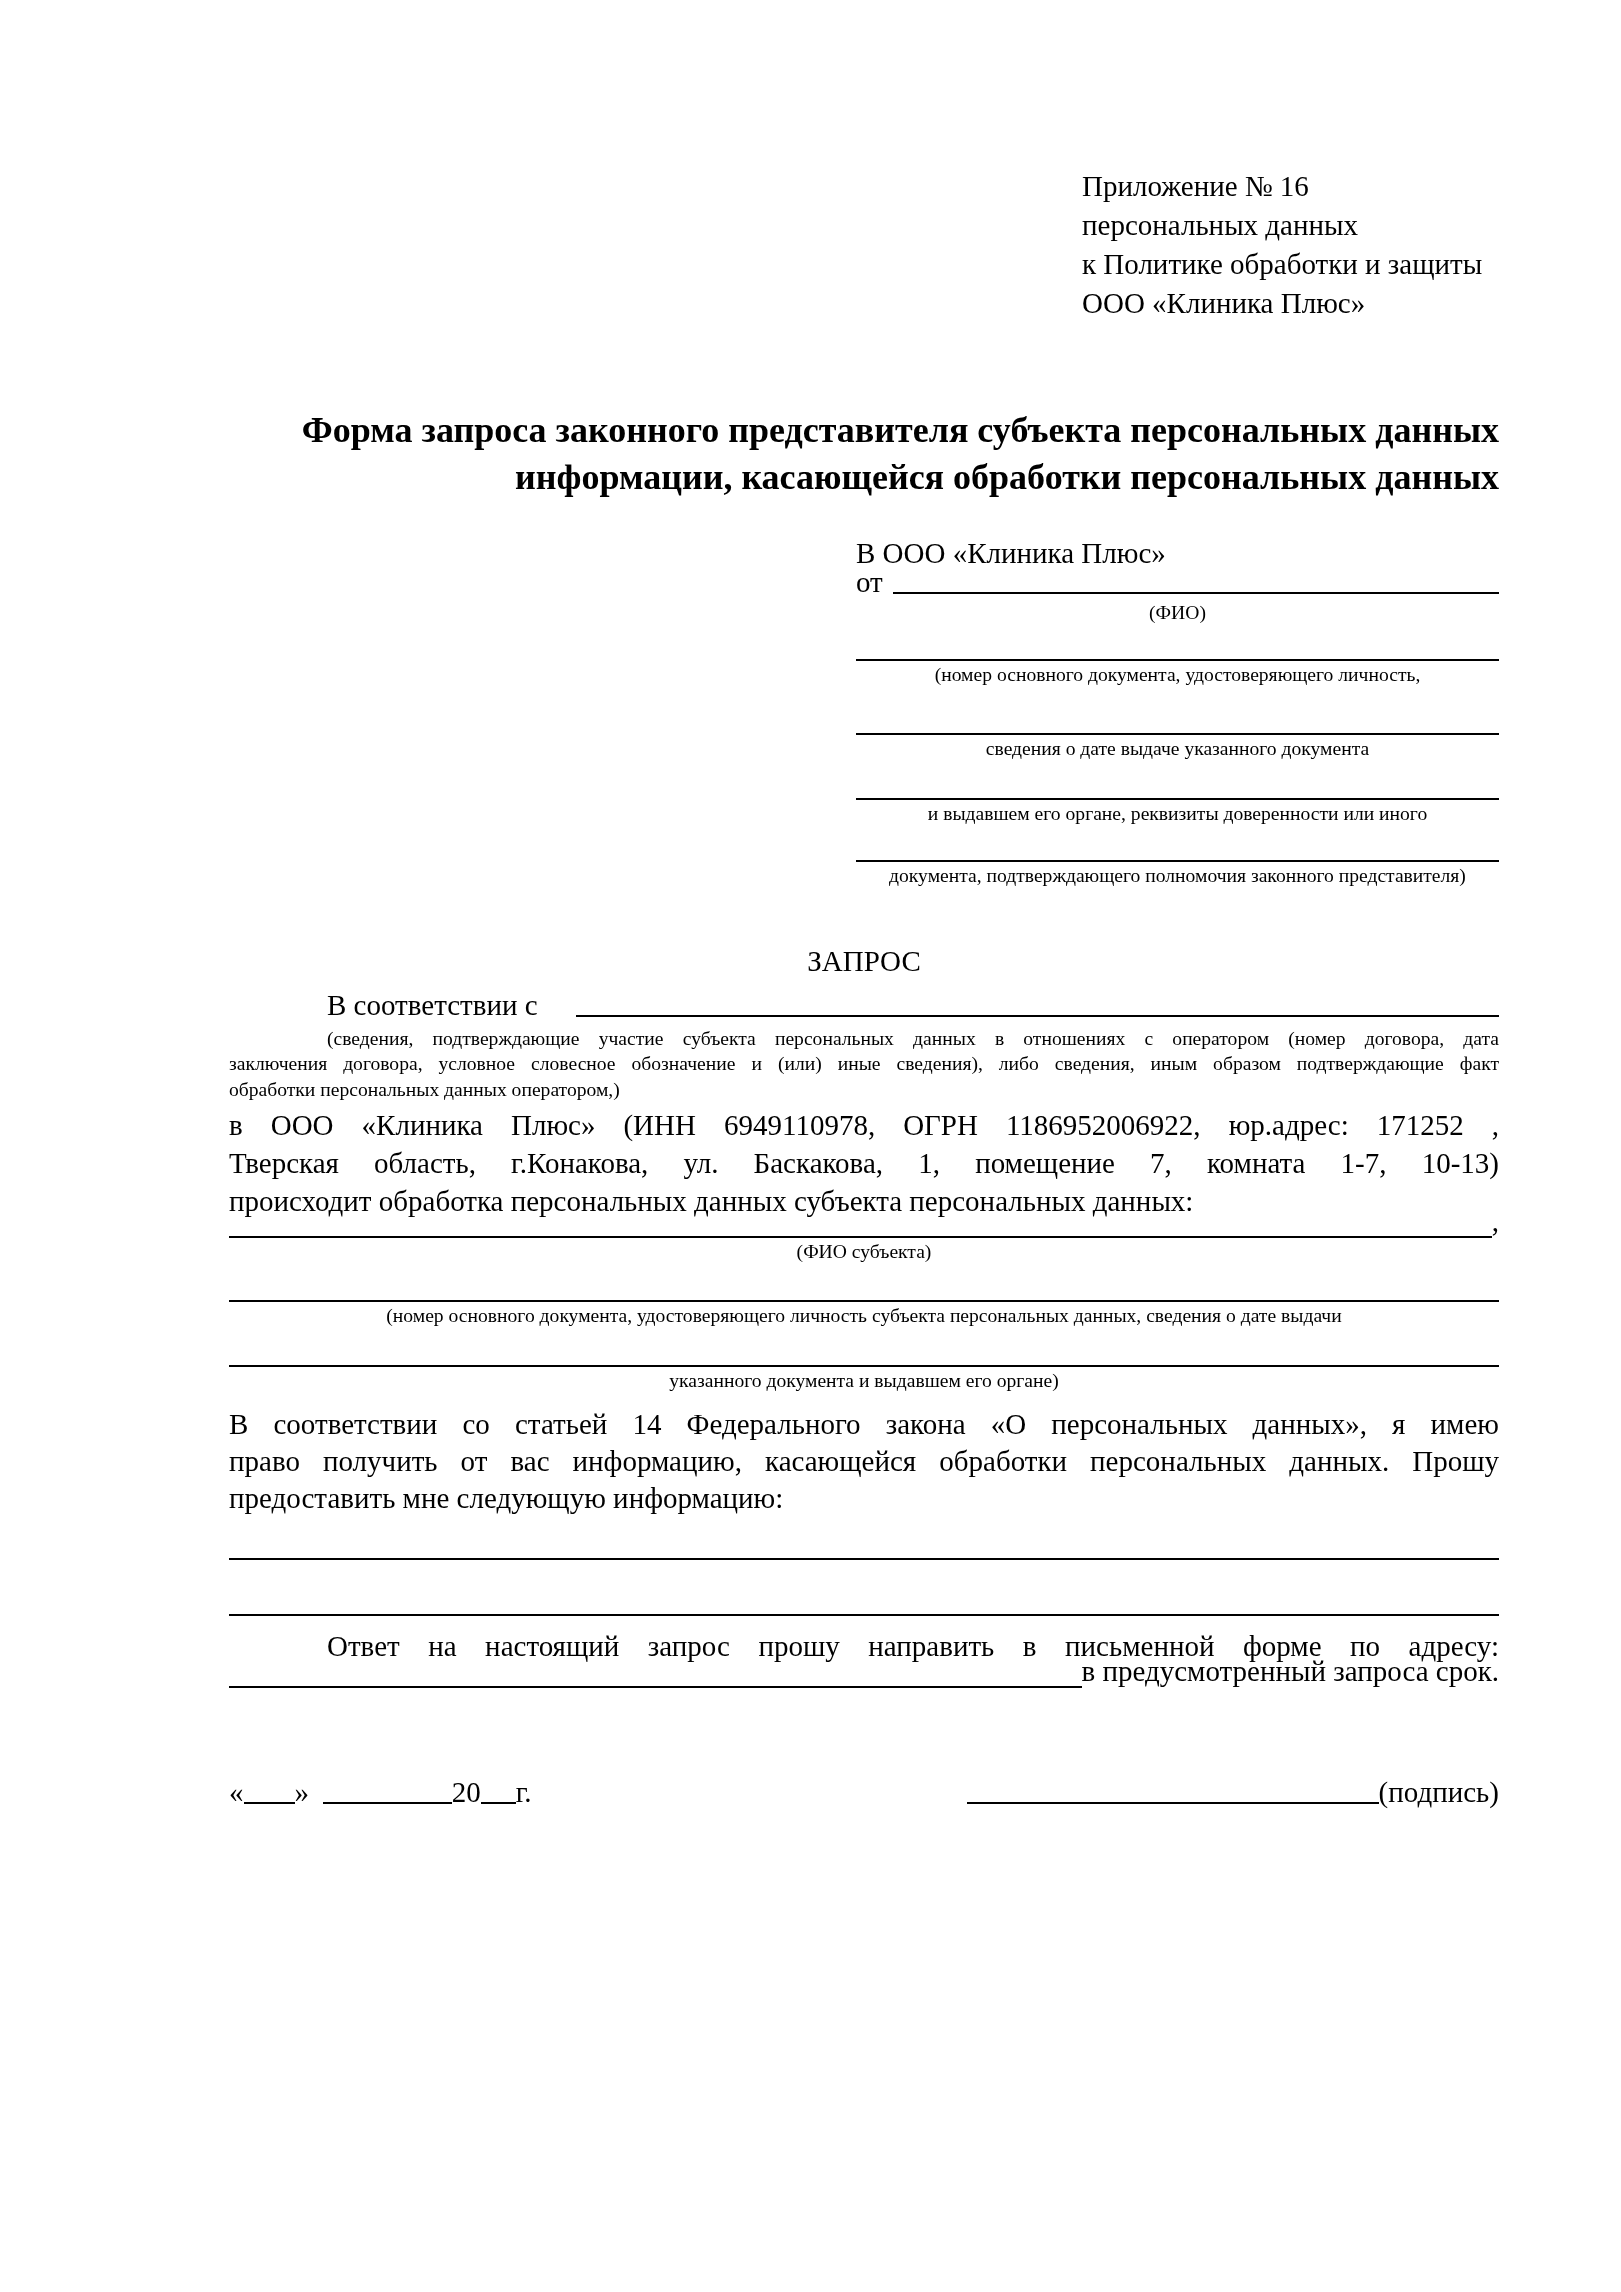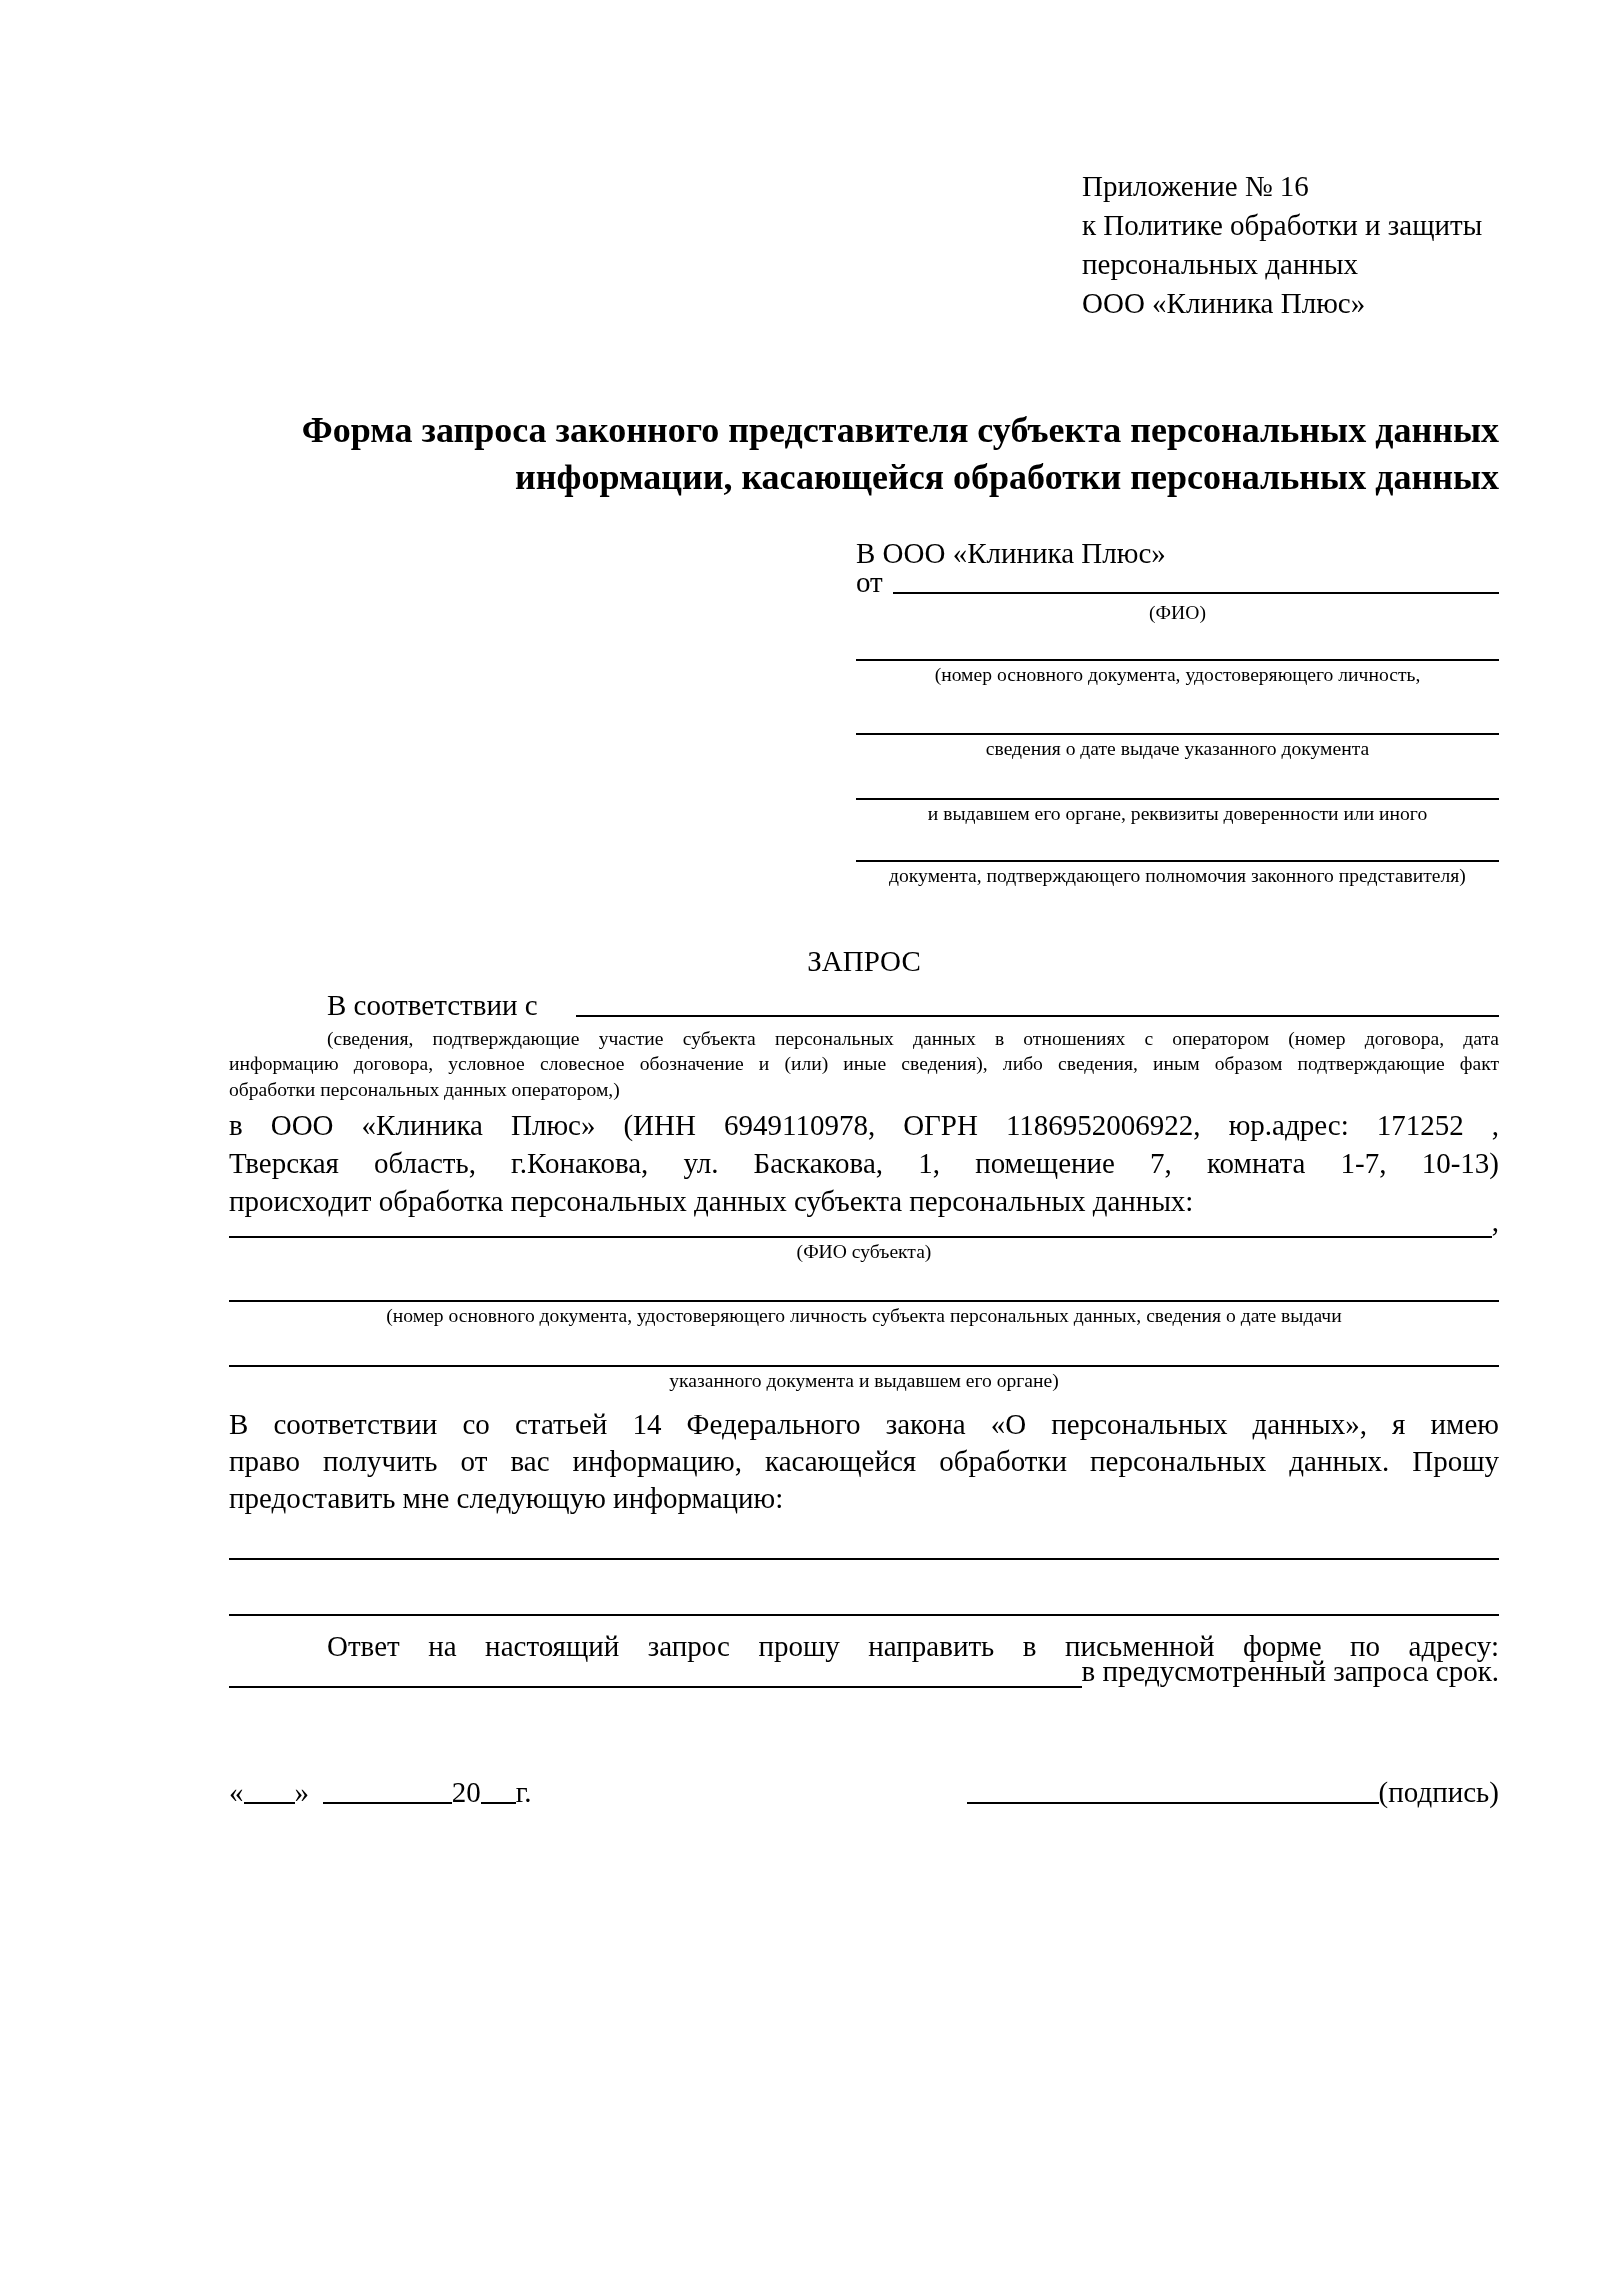--- a/index.html
+++ b/index.html
@@ -85,22 +85,22 @@
   .w420 { width: 412px; }
 </style>
 </head>
 <body>
 
 <div class="page">
   <div class="content">
 
     <div class="appendix">
       <div>Приложение № 16</div>
+      <div>персональных данных</div>
       <div>к Политике обработки и защиты</div>
-      <div>персональных данных</div>
       <div>ООО «Клиника Плюс»</div>
     </div>
 
     <div class="doc-title">
       <div>Форма запроса законного представителя субъекта персональных данных</div>
       <div>информации, касающейся обработки персональных данных</div>
     </div>
 
     <div class="recipient">
       <div class="to-line">В ООО «Клиника Плюс»</div>
@@ -120,21 +120,21 @@
     </div>
 
     <div class="zapros">ЗАПРОС</div>
 
     <div class="accordance-row flexrow">
       <span class="lbl">В соответствии с</span>
       <span class="fill raise"></span>
     </div>
     <div class="accordance-cap">
       <div class="jl indent">(сведения, подтверждающие участие субъекта персональных данных в отношениях с оператором (номер договора, дата</div>
-      <div class="jl">информацию договора, условное словесное обозначение и (или) иные сведения), либо сведения, иным образом подтверждающие факт</div>
+      <div class="jl">заключения договора, условное словесное обозначение и (или) иные сведения), либо сведения, иным образом подтверждающие факт</div>
       <div>обработки персональных данных оператором,)</div>
     </div>
 
     <div class="operator-par">
       <div class="jl">в ООО «Клиника Плюс» (ИНН 6949110978, ОГРН 1186952006922, юр.адрес: 171252 ,</div>
       <div class="jl">Тверская область, г.Конакова, ул. Баскакова, 1, помещение 7, комната 1-7, 10-13)</div>
       <div>происходит обработка персональных данных субъекта персональных данных:</div>
     </div>
 
     <div class="comma-row flexrow">

